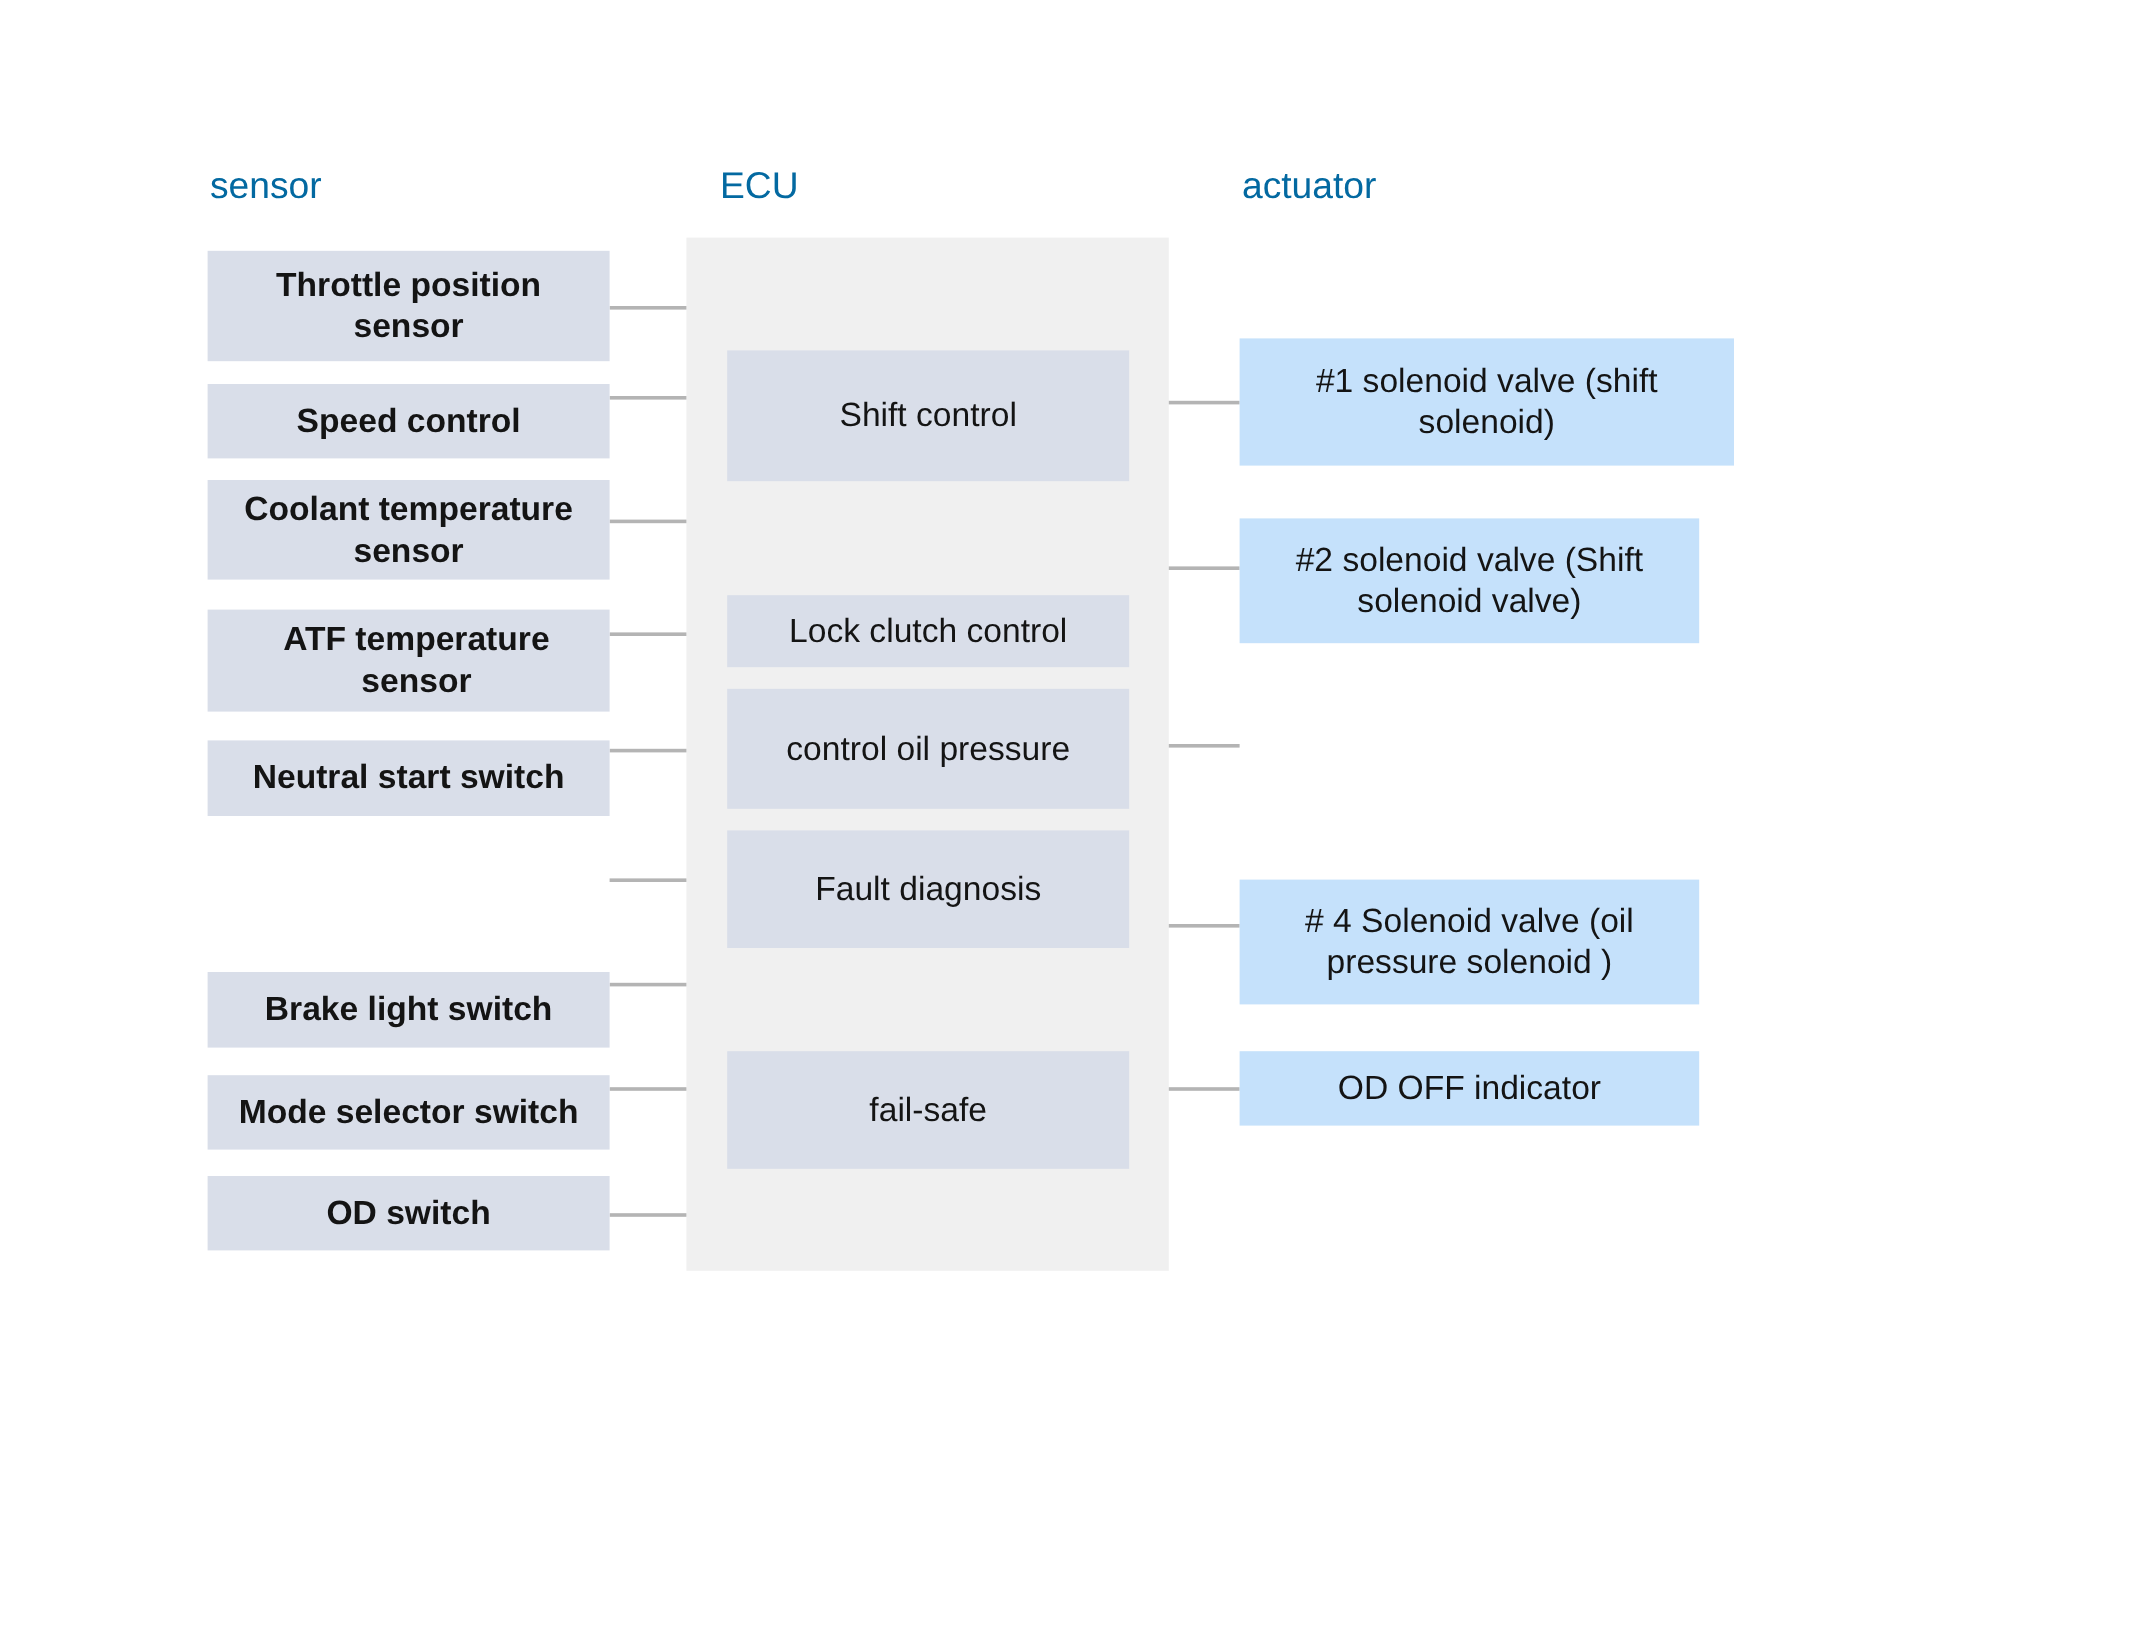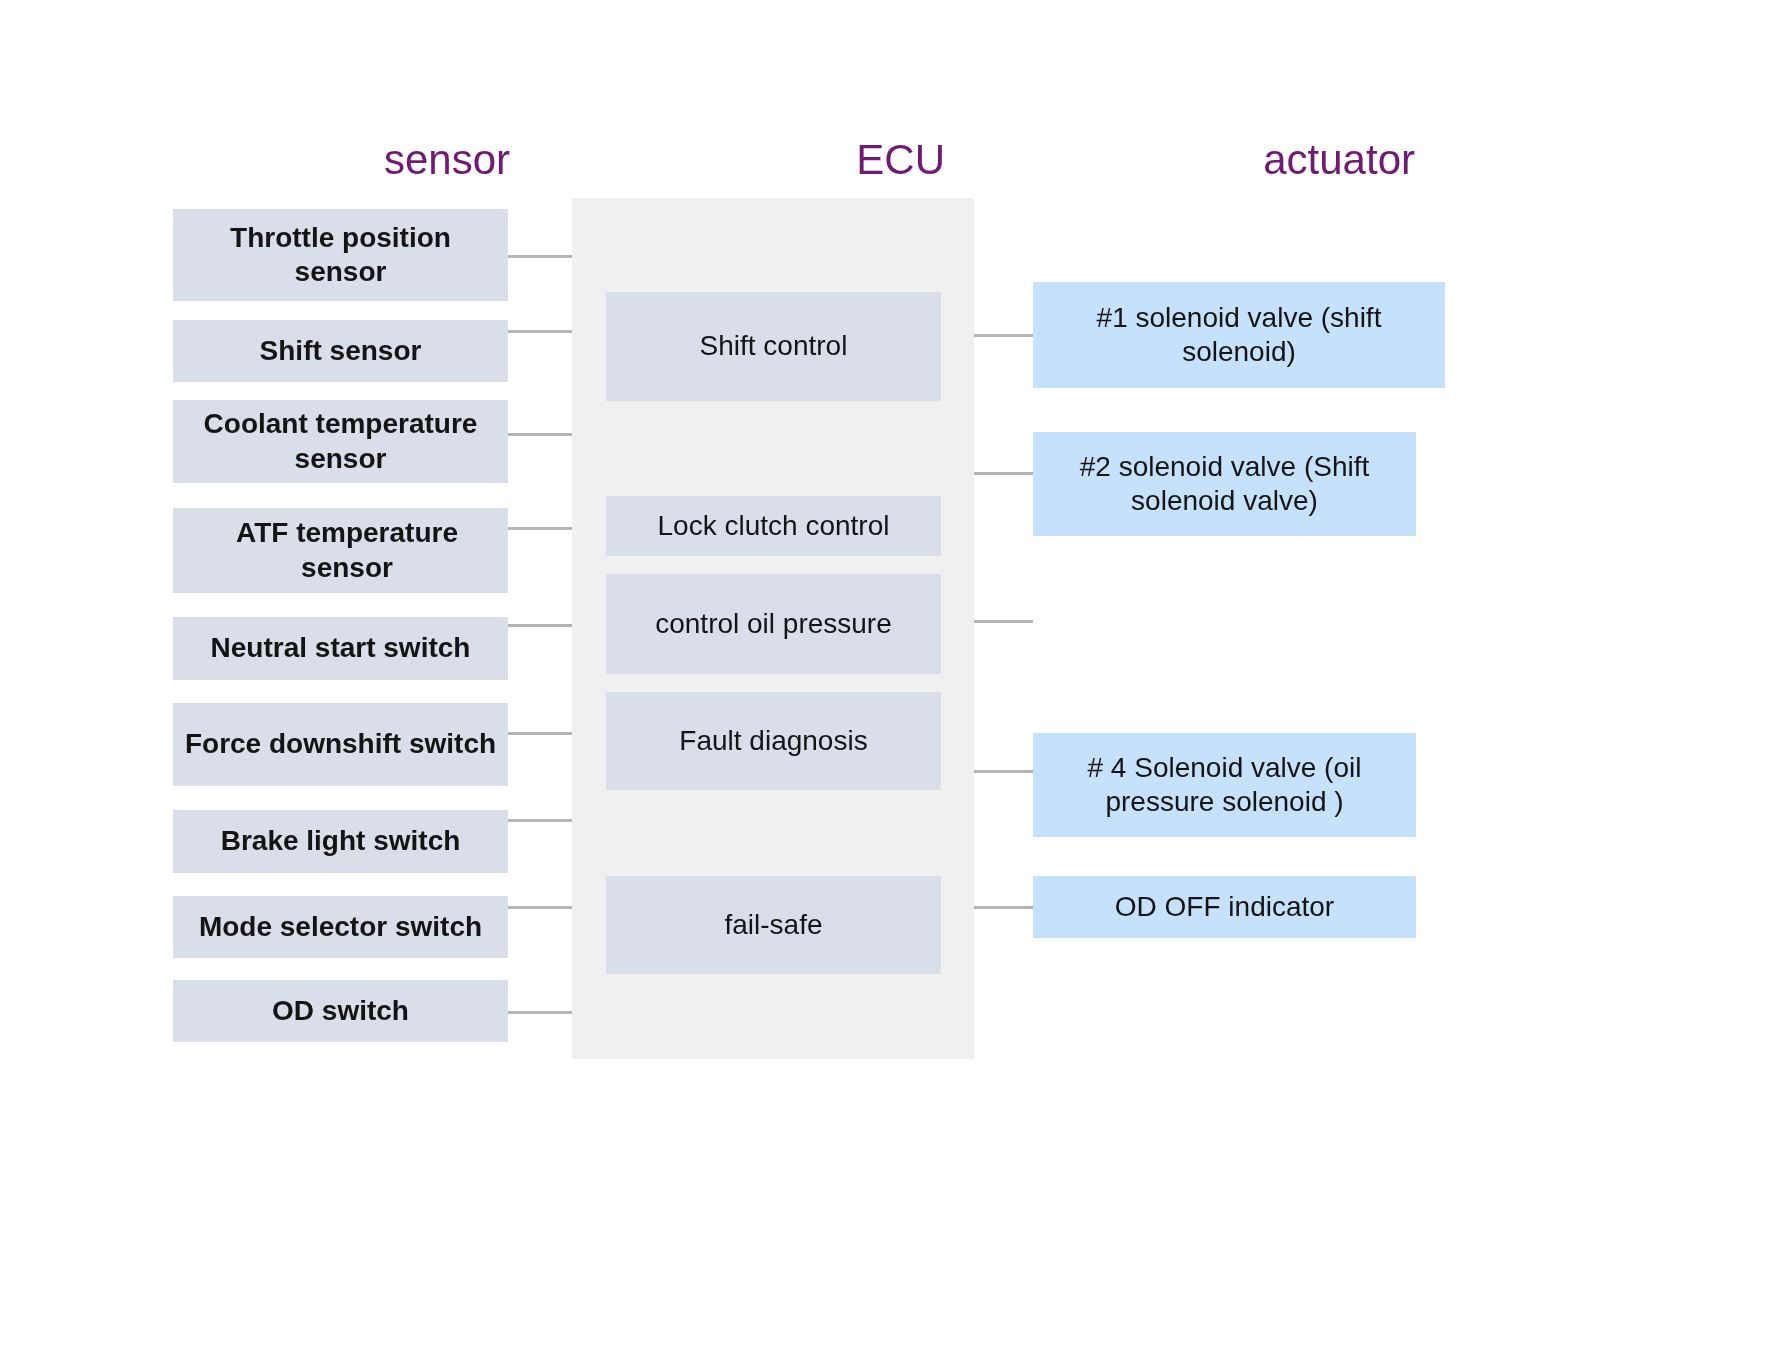--- a/index.html
+++ b/index.html
@@ -19,24 +19,24 @@
   #diagram {
     position: absolute;
     left: 0; top: 0;
     width: 1786px;
     height: 1362px;
   }
 
   
   .col-header {
     position: absolute;
-    font-size: 42px;
+    font-size: 31px;
     font-weight: 400;
-    color: #701a75;
-    text-align: right;
+    color: #0369a1;
+    text-align: left;
     white-space: nowrap;
     line-height: 1;
   }
   #hdr-sensor   { left: 175px;  top: 139px; width: 335px; }
   #hdr-ecu      { left: 600px;  top: 139px; width: 345px; }
   #hdr-actuator { left: 1035px; top: 139px; width: 380px; }
 
   
   #ecu-panel {
     position: absolute;
@@ -96,38 +96,35 @@
   <div class="link" style="left:974px; top:472px;  width:59px;"></div>
   <div class="link" style="left:974px; top:620px;  width:59px;"></div>
   <div class="link" style="left:974px; top:770px;  width:59px;"></div>
   <div class="link" style="left:974px; top:906px;  width:59px;"></div>
 
   <div class="node sensor" style="left:173px; top:209px; width:335px; height:92px;">
     <span>Throttle position sensor</span>
   </div>
 
   <div class="node sensor" style="left:173px; top:320px; width:335px; height:62px;">
-    <span>Shift sensor</span>
+    <span>Speed control</span>
   </div>
 
   <div class="node sensor" style="left:173px; top:400px; width:335px; height:83px;">
     <span>Coolant temperature sensor</span>
   </div>
 
   <div class="node sensor" style="left:173px; top:508px; width:335px; height:85px;padding-left:23px;">
     <span>ATF temperature sensor</span>
   </div>
 
   <div class="node sensor" style="left:173px; top:617px; width:335px; height:63px;">
     <span>Neutral start switch</span>
   </div>
 
-  <div class="node sensor" style="left:173px; top:703px; width:335px; height:83px;">
-    <span>Force downshift switch</span>
-  </div>
 
   <div class="node sensor" style="left:173px; top:810px; width:335px; height:63px;">
     <span>Brake light switch</span>
   </div>
 
   <div class="node sensor" style="left:173px; top:896px; width:335px; height:62px;">
     <span>Mode selector switch</span>
   </div>
 
   <div class="node sensor" style="left:173px; top:980px; width:335px; height:62px;">

